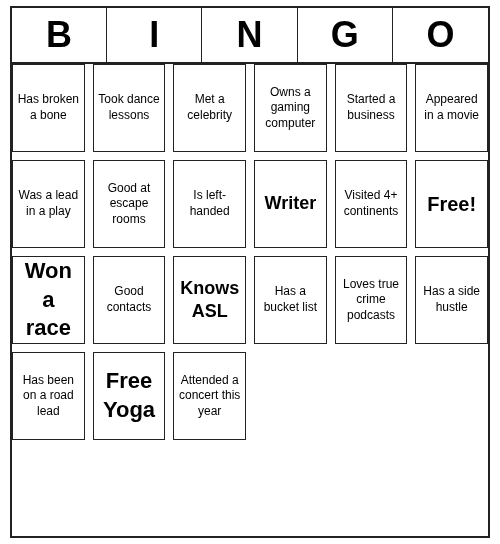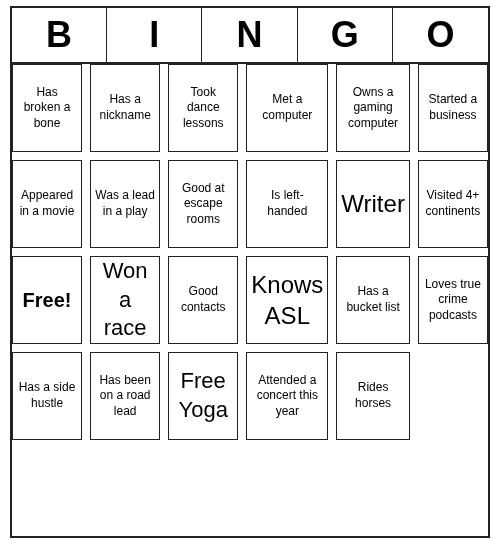--- a/index.html
+++ b/index.html
@@ -45,27 +45,27 @@
       padding: 4px;
       font-size: 12px;
       line-height: 1.3;
       position: relative;
     }
     .bingo-cell.free {
       font-size: 20px;
       font-weight: bold;
     }
     .bingo-cell.large-text {
-      font-size: 24px;
-      font-weight: normal;
+      font-size: 18px;
+      font-weight: bold;
       text-align: center;
     }
     .bingo-cell.xl-text {
       font-size: 22px;
-      font-weight: normal;
+      font-weight: bold;
     }
     .bingo-cell span {
       display: block;
     }
   </style>
 </head>
 <body>
 
 <div class="bingo-card">
   <div class="bingo-header">
@@ -73,27 +73,24 @@
       <div class="bingo-letter">I</div>
       <div class="bingo-letter">N</div>
       <div class="bingo-letter">G</div>
       <div class="bingo-letter">O</div>
     </div>
   <div class="bingo-grid">
   <div class="bingo-cell">
         <span>Has broken a bone</span>
       </div>
       <div class="bingo-cell">
-        <span>Has a nickname</span>
-      </div>
-      <div class="bingo-cell">
         <span>Took dance lessons</span>
       </div>
       <div class="bingo-cell">
-        <span>Met a computer</span>
+        <span>Met a celebrity</span>
       </div>
       <div class="bingo-cell">
         <span>Owns a gaming computer</span>
       </div>
       <div class="bingo-cell">
         <span>Started a business</span>
       </div>
       <div class="bingo-cell">
         <span>Appeared in a movie</span>
       </div>
@@ -135,17 +132,14 @@
       </div>
       <div class="bingo-cell">
         <span>Has been on a road lead</span>
       </div>
       <div class="bingo-cell xl-text">
         <span>Free Yoga</span>
       </div>
       <div class="bingo-cell">
         <span>Attended a concert this year</span>
       </div>
-      <div class="bingo-cell">
-        <span>Rides horses</span>
-      </div>
     </div>
 </div>
 
 </body></html>

